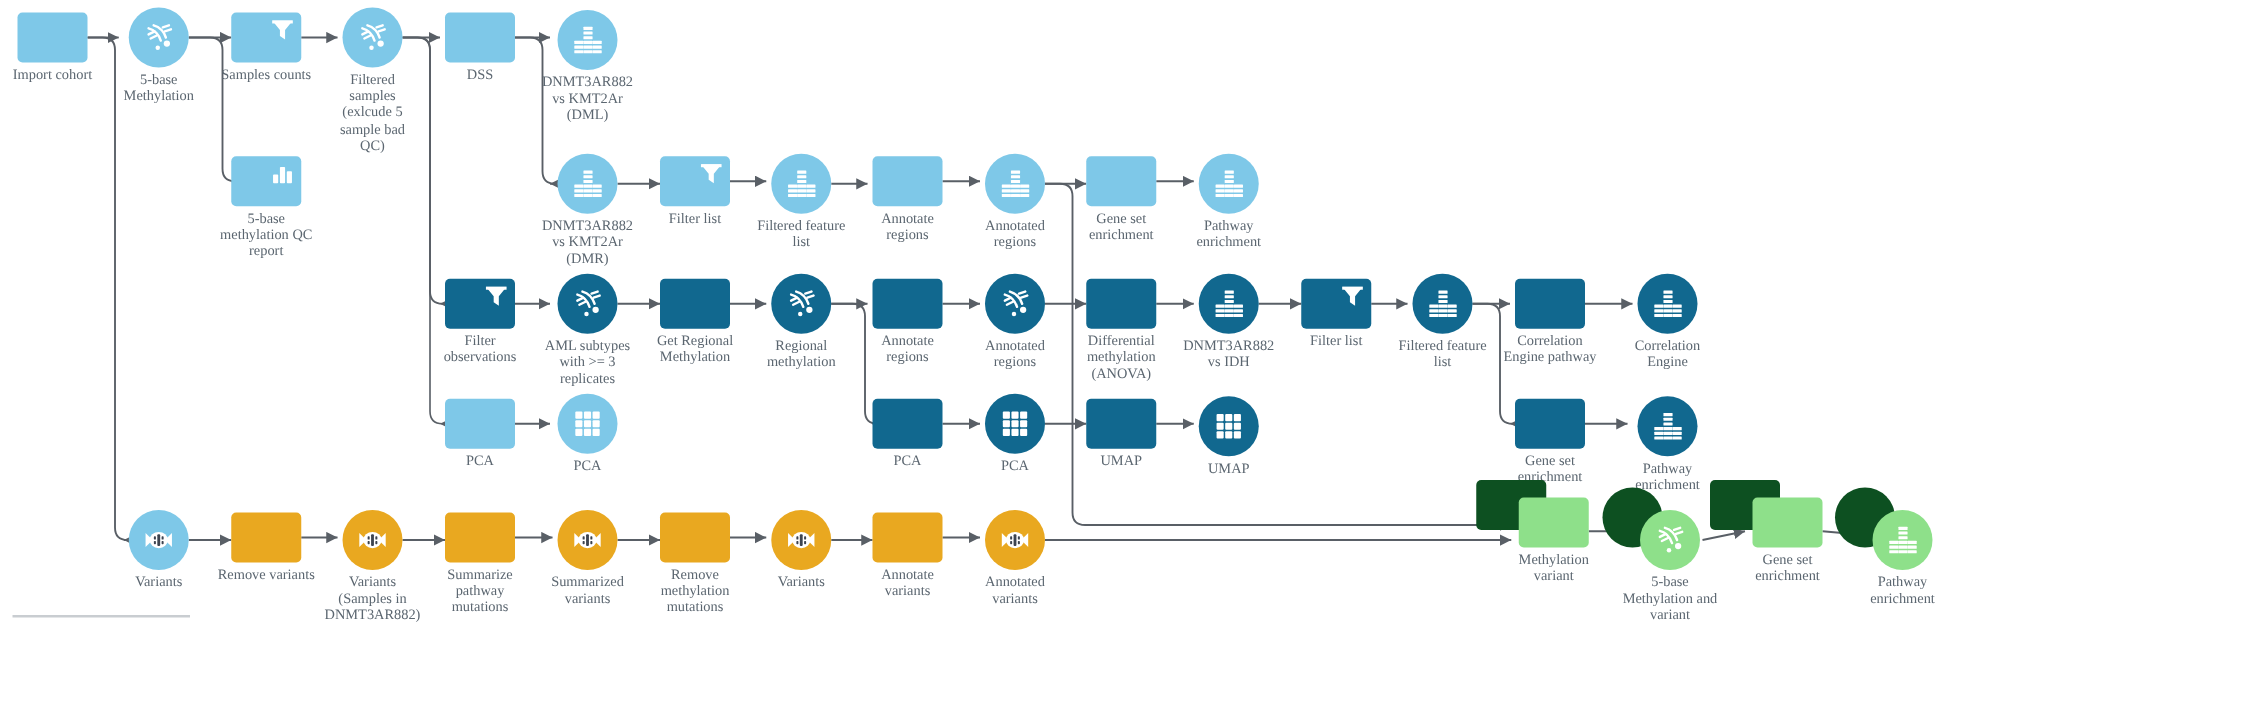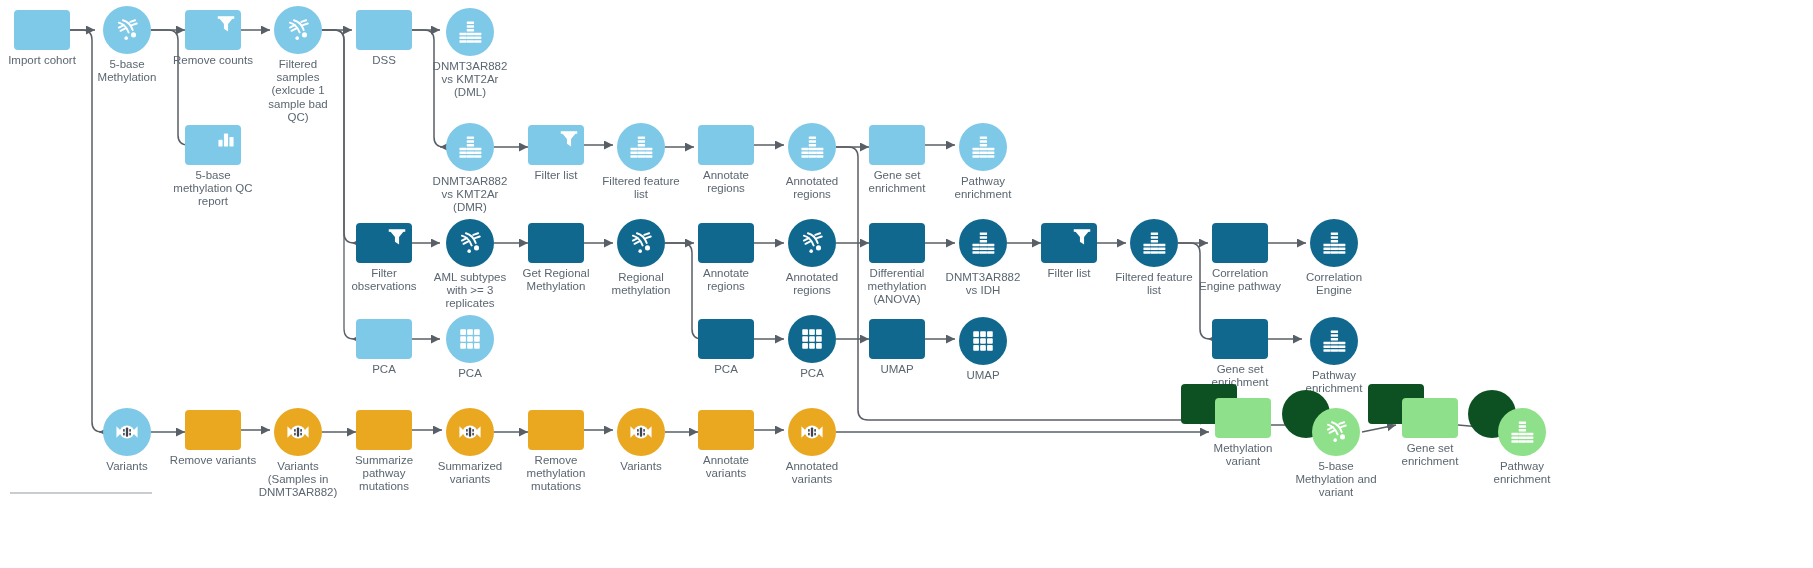--- a/index.html
+++ b/index.html
@@ -1,17 +1,17 @@
 <!DOCTYPE html>
 <html><head>
 <meta charset="utf-8">
 <style>
   html,body{margin:0;padding:0;background:#ffffff;}
   body{font-family:"Liberation Sans","DejaVu Sans",sans-serif;}
-  #canvas{position:relative;width:1813px;height:568px;background:#ffffff;overflow:hidden;}
+  #canvas{position:relative;width:1813px;height:568px;background:#ffffff;overflow:hidden;font-family:Liberation Serif, serif;}
   svg.edges{position:absolute;left:0;top:0;width:1813px;height:568px;pointer-events:none;}
 
   .node{position:absolute;width:0;height:0;}
   .shape{position:absolute;transform:translate(-50%,-50%);display:flex;align-items:center;justify-content:center;}
   .rect{width:56px;height:40px;border-radius:4px;}
   .circ{width:48px;height:48px;border-radius:50%;}
   .lbl{position:absolute;left:50%;transform:translateX(-50%);
        text-align:center;color:#5b6670;font-size:11.5px;line-height:13.2px;
        width:120px;white-space:pre-line;}
 
@@ -139,42 +139,42 @@
       </div>
       <div class="node" style="left: 213px; top: 30px;">
         <div class="shape c-lightblue">
           <div class="rect" style="display: flex; align-items: flex-start; justify-content: flex-end; padding: 3px 4px 0px 0px; box-sizing: border-box;">
             <svg class="ico-sm" viewBox="0 0 32 32">
       <path d="M4 5 H28 L19 16 V27 L13 23 V16 Z" fill="#fff"></path>
       <rect x="4" y="5" width="24" height="3.4" fill="#fff"></rect>
     </svg>
           </div>
         </div>
-        <div class="lbl" style="top: 24px;">Remove counts</div>
+        <div class="lbl" style="top: 24px;">Samples counts</div>
       </div>
       <div class="node" style="left: 298px; top: 30px;">
         <div class="shape c-lightblue">
           <div class="circ" style="display: flex; align-items: center; justify-content: center;">
             <svg class="ico" viewBox="0 0 32 32">
       <g fill="none" stroke="#fff" stroke-width="2.4" stroke-linecap="round">
         <path d="M6 7 C13 9, 16 13, 18 19"></path>
         <path d="M11 4 C18 6, 21 10, 23 16"></path>
         <path d="M6 13 L12 10"></path>
                 <path d="M8 17 L14 14"></path>
         <path d="M20 6 L26 4"></path>
                 <path d="M22 10 L28 8"></path>
       </g>
       <circle cx="24" cy="22" r="3.1" fill="#fff"></circle>
       <circle cx="15" cy="26" r="2.2" fill="#fff"></circle>
     </svg>
           </div>
         </div>
         <div class="lbl" style="top: 28px;">Filtered
 samples
-(exlcude 1
+(exlcude 5
 sample bad
 QC)</div>
       </div>
       <div class="node" style="left: 384px; top: 30px;">
         <div class="shape c-lightblue">
           <div class="rect" style="display: flex; align-items: flex-start; justify-content: flex-end; padding: 3px 4px 0px 0px; box-sizing: border-box;"></div>
         </div>
         <div class="lbl" style="top: 24px;">DSS</div>
       </div>
       <div class="node" style="left: 470px; top: 32px;">

